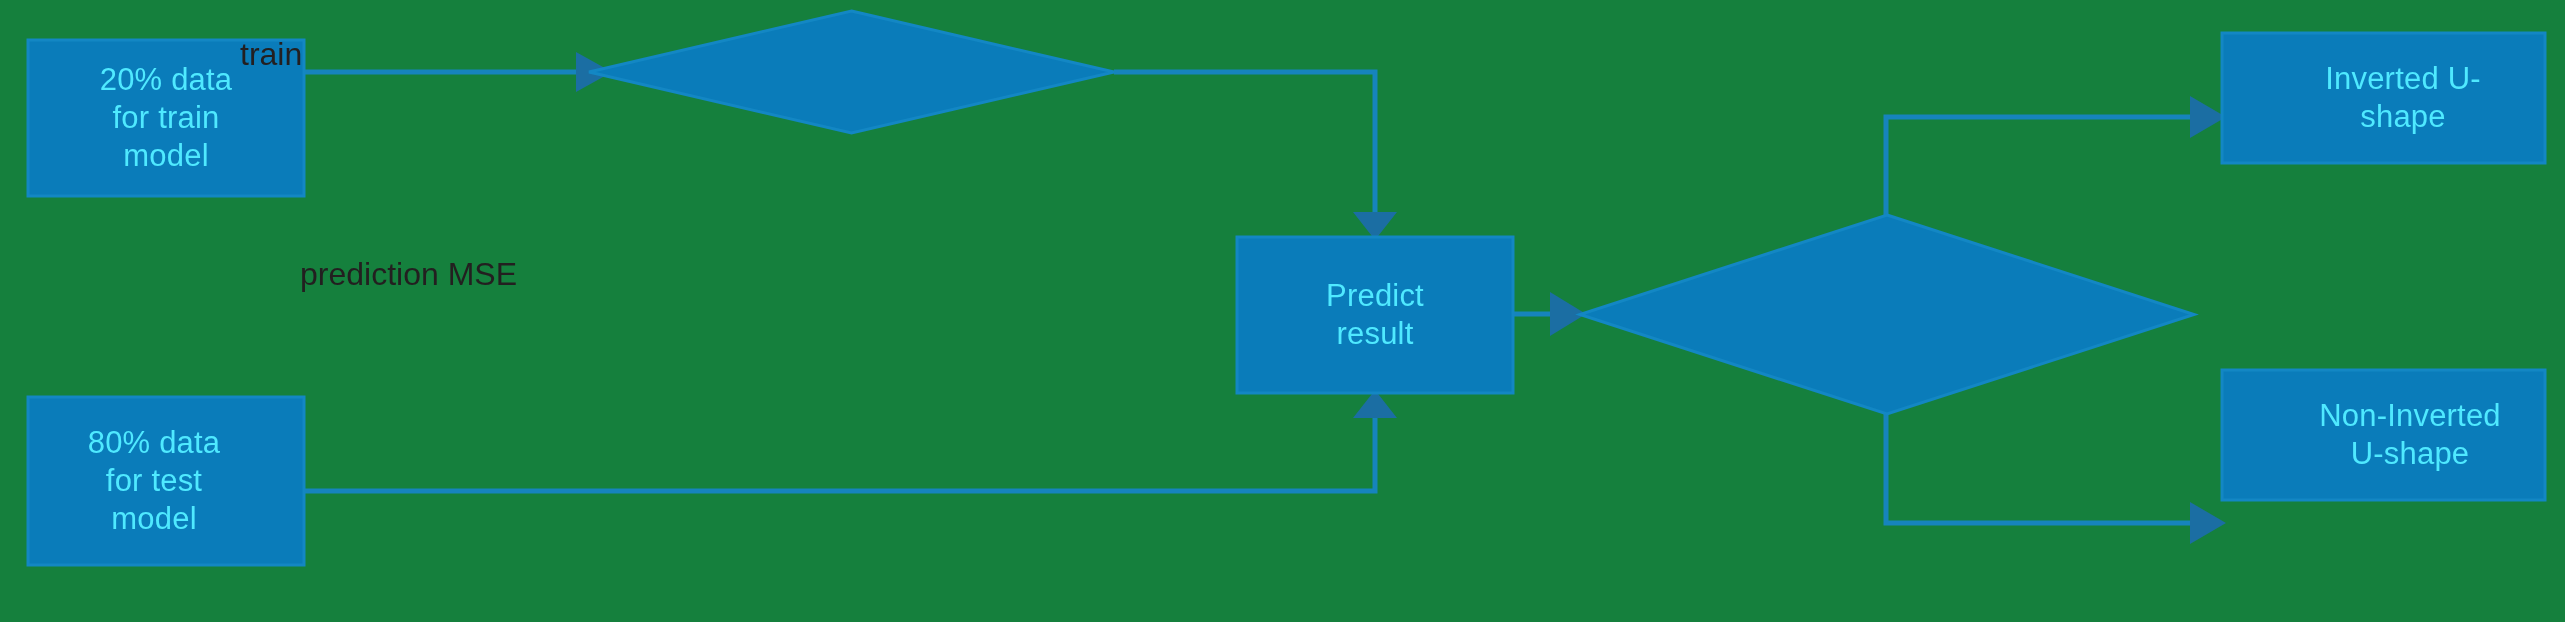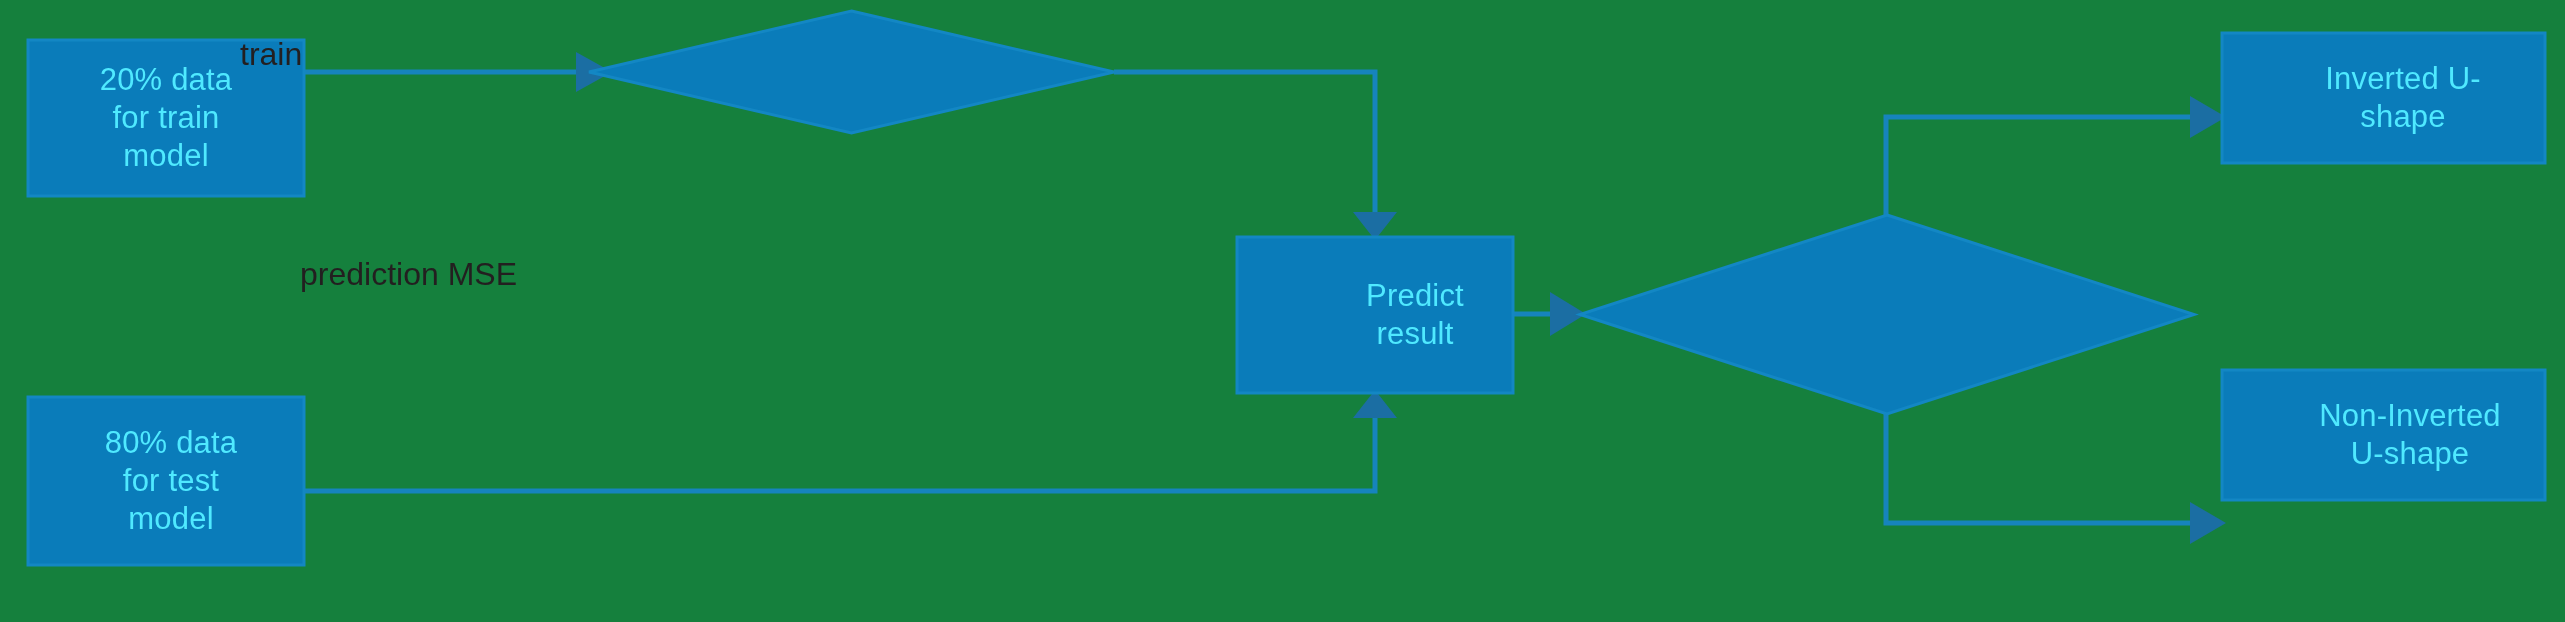--- a/index.html
+++ b/index.html
@@ -96,24 +96,24 @@
     <rect x="2222" y="33" width="323" height="130" fill="#0a7cba" stroke="#1387c4" stroke-width="3"></rect>
 
     <rect x="2222" y="370" width="323" height="130" fill="#0a7cba" stroke="#1387c4" stroke-width="3"></rect>
   </svg>
 
   <div class="node-label" style="left:28px; top:40px; width:276px; height:156px;">20% data
 for train
 model</div>
 
 
-  <div class="node-label" style="left:1237px; top:237px; width:276px; height:156px;padding-left:40px;">Predict
+  <div class="node-label" style="left:1237px; top:237px; width:276px; height:156px;">Predict
 result</div>
 
-  <div class="node-label" style="left:33px; top:397px; width:276px; height:168px;">80% data
+  <div class="node-label" style="left:16px; top:397px; width:276px; height:168px;">80% data
 for test
 model</div>
 
 
   <div class="node-label" style="left:2222px; top:33px; width:362px; height:130px;border-radius:30px;">Inverted U-
 shape</div>
 
   <div class="node-label" style="left:2222px; top:370px; width:376px; height:130px;">Non-Inverted
 U-shape</div>
 

